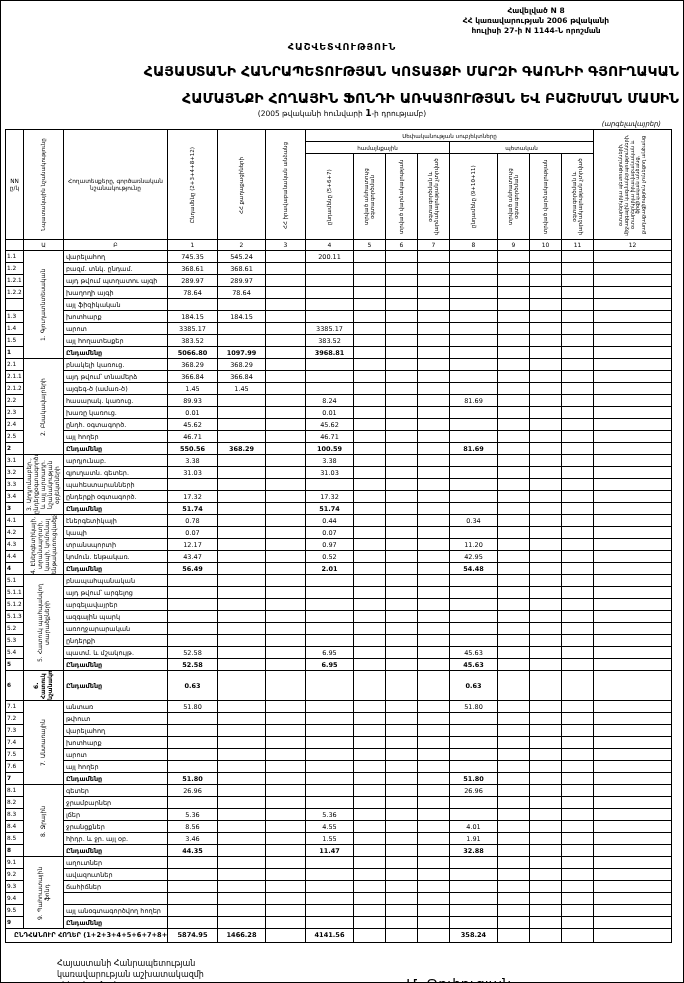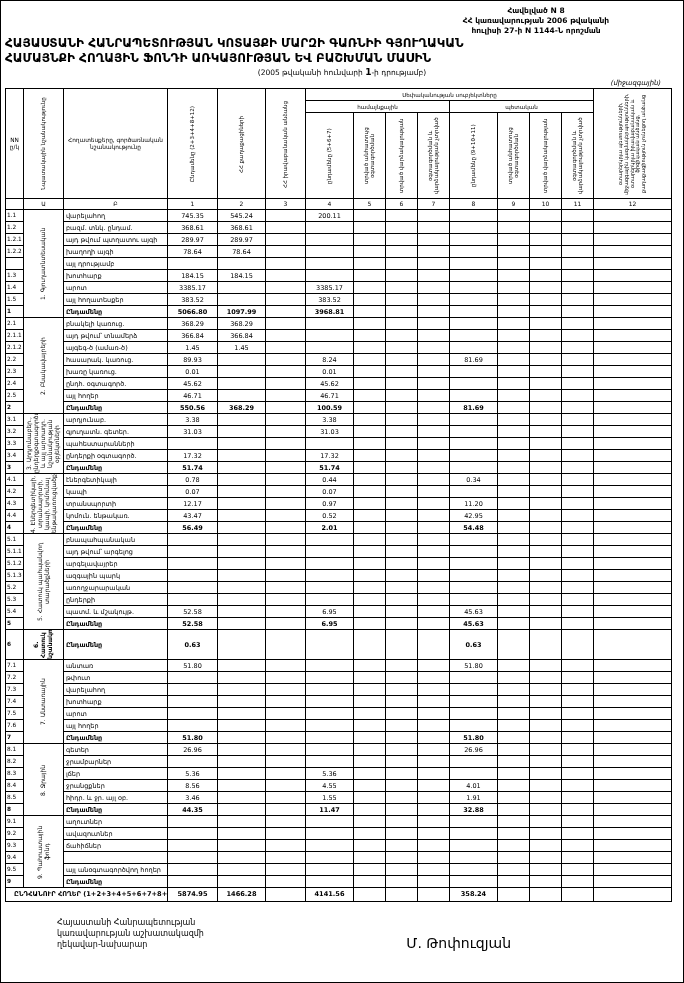--- a/index.html
+++ b/index.html
@@ -4,21 +4,21 @@
 <style>
   html,body { margin:0; padding:0; background:#888; }
   .page {
     width:684px; height:983px; box-sizing:border-box; margin:0 auto;
     background:#fff; border:1px solid #000; padding:5px 4px 0 4px;
     font-family:"DejaVu Sans", sans-serif; color:#000; position:relative; overflow:hidden;
   }
   .appendix { width:270px; margin-left:auto; margin-right:8px; text-align:center;
     font-size:7.5px; font-weight:bold; line-height:1.3; }
   .doc-title { text-align:center; font-size:9.5px; font-weight:bold; letter-spacing:1px; margin-top:6px; }
-  .doc-sub { text-align:left; font-size:12px; font-weight:bold; margin-top:1px; }
+  .doc-sub { text-align:right; font-size:14px; font-weight:bold; margin-top:11px; }
   .doc-date { text-align:center; font-size:7.5px; margin-top:2px; }
   .doc-date b { font-size:9px; }
   .units { text-align:right; font-size:6.8px; font-style:italic; margin:2px 18px 1px 0; }
 
   table { border-collapse:collapse; table-layout:fixed; width:666px; margin:0; }
   th, td { border:1px solid #000; padding:0; overflow:hidden; }
   thead th { font-weight:normal; font-size:5.6px; text-align:center; vertical-align:middle; line-height:1.1; }
   tr.h1 { height:12px; } tr.h2 { height:12px; } tr.h3 { height:86px; }
   tr.hnum th { height:10px; font-size:6px; }
   .wrapcell { white-space:normal; font-size:5.8px; padding:0 1px; }
@@ -52,24 +52,25 @@
 <body>
 
 <div class="page">
 
   <div class="appendix">
     <div>Հավելված N 8</div>
     <div>ՀՀ կառավարության 2006 թվականի</div>
     <div>հուլիսի 27-ի N 1144-Ն որոշման</div>
   </div>
 
+  <div class="doc-title">ՀԱՇՎԵՏՎՈՒԹՅՈՒՆ</div>
   <div class="doc-sub">ՀԱՅԱՍՏԱՆԻ ՀԱՆՐԱՊԵՏՈՒԹՅԱՆ ԿՈՏԱՅՔԻ ՄԱՐԶԻ ԳԱՌՆԻԻ ԳՅՈՒՂԱԿԱՆ</div>
   <div class="doc-sub">ՀԱՄԱՅՆՔԻ ՀՈՂԱՅԻՆ ՖՈՆԴԻ ԱՌԿԱՅՈՒԹՅԱՆ ԵՎ ԲԱՇԽՄԱՆ ՄԱՍԻՆ</div>
   <div class="doc-date"><span>(2005 թվականի հունվարի </span><b>1</b><span>-ի դրությամբ)</span></div>
-  <div class="units">(միջազգային)</div>
+  <div class="units">(արգելավայրեր)</div>
 
   <table>
     <colgroup>
       <col style="width:18px">
         <col style="width:40px">
         <col style="width:104px">
       <col style="width:50px">
         <col style="width:48px">
         <col style="width:40px">
       <col style="width:48px">
@@ -214,21 +215,21 @@
           <td class="num-cell"></td>
           <td class="num-cell"></td>
           <td class="num-cell"></td>
           <td class="num-cell"></td>
           <td class="num-cell"></td>
           <td class="num-cell"></td>
           <td class="num-cell"></td>
         </tr>
         <tr>
           <td class="nn-cell"></td>
-          <td class="label-cell">այլ դրությամբ</td>
+          <td class="label-cell">այլ ֆիզիկական</td>
           <td class="num-cell"></td>
           <td class="num-cell"></td>
           <td class="num-cell"></td>
           <td class="num-cell"></td>
           <td class="num-cell"></td>
           <td class="num-cell"></td>
           <td class="num-cell"></td>
           <td class="num-cell"></td>
           <td class="num-cell"></td>
           <td class="num-cell"></td>

